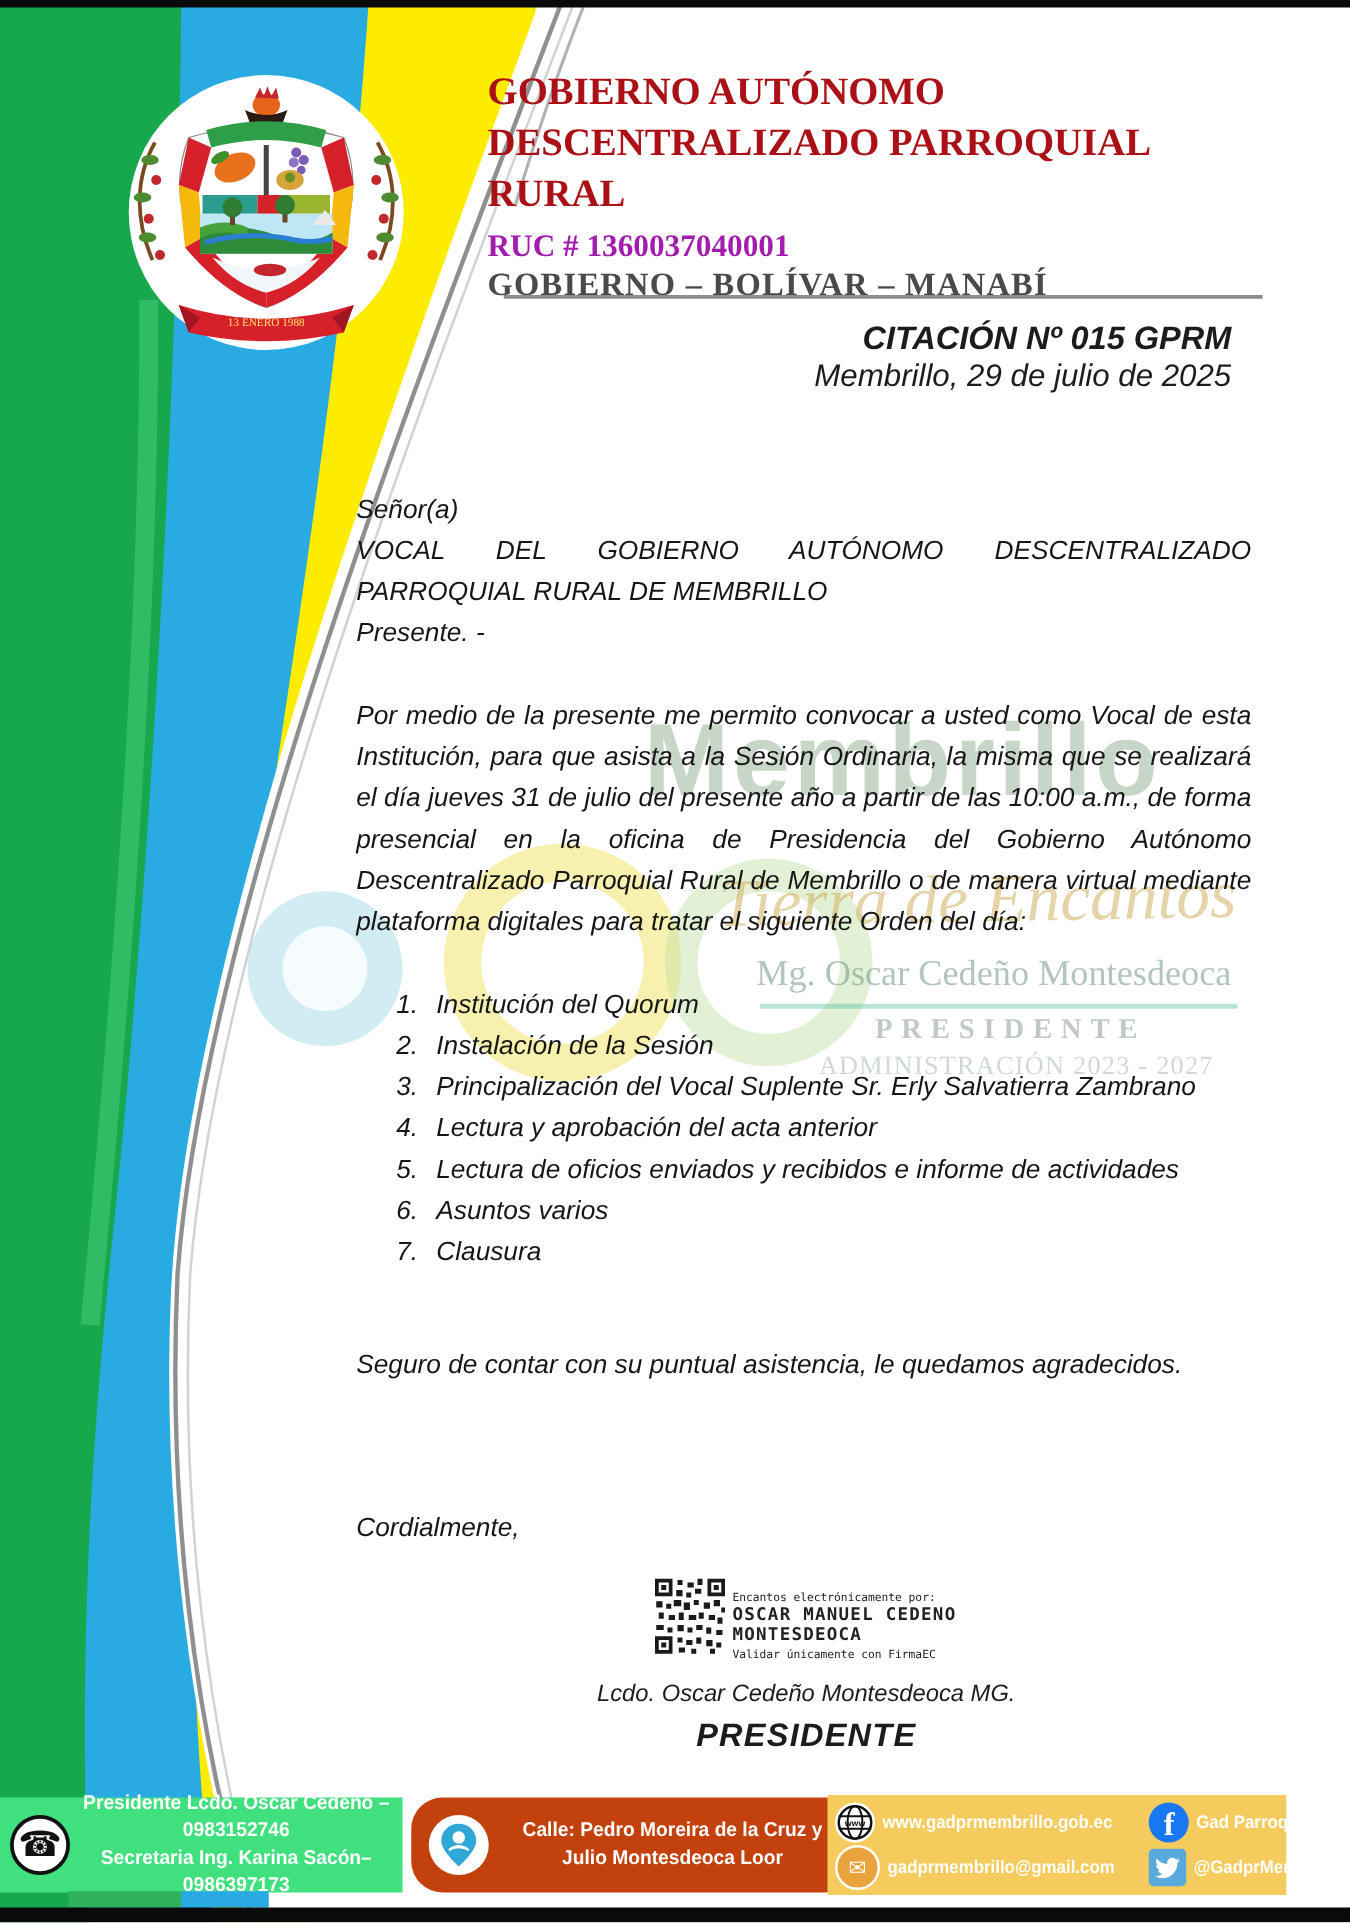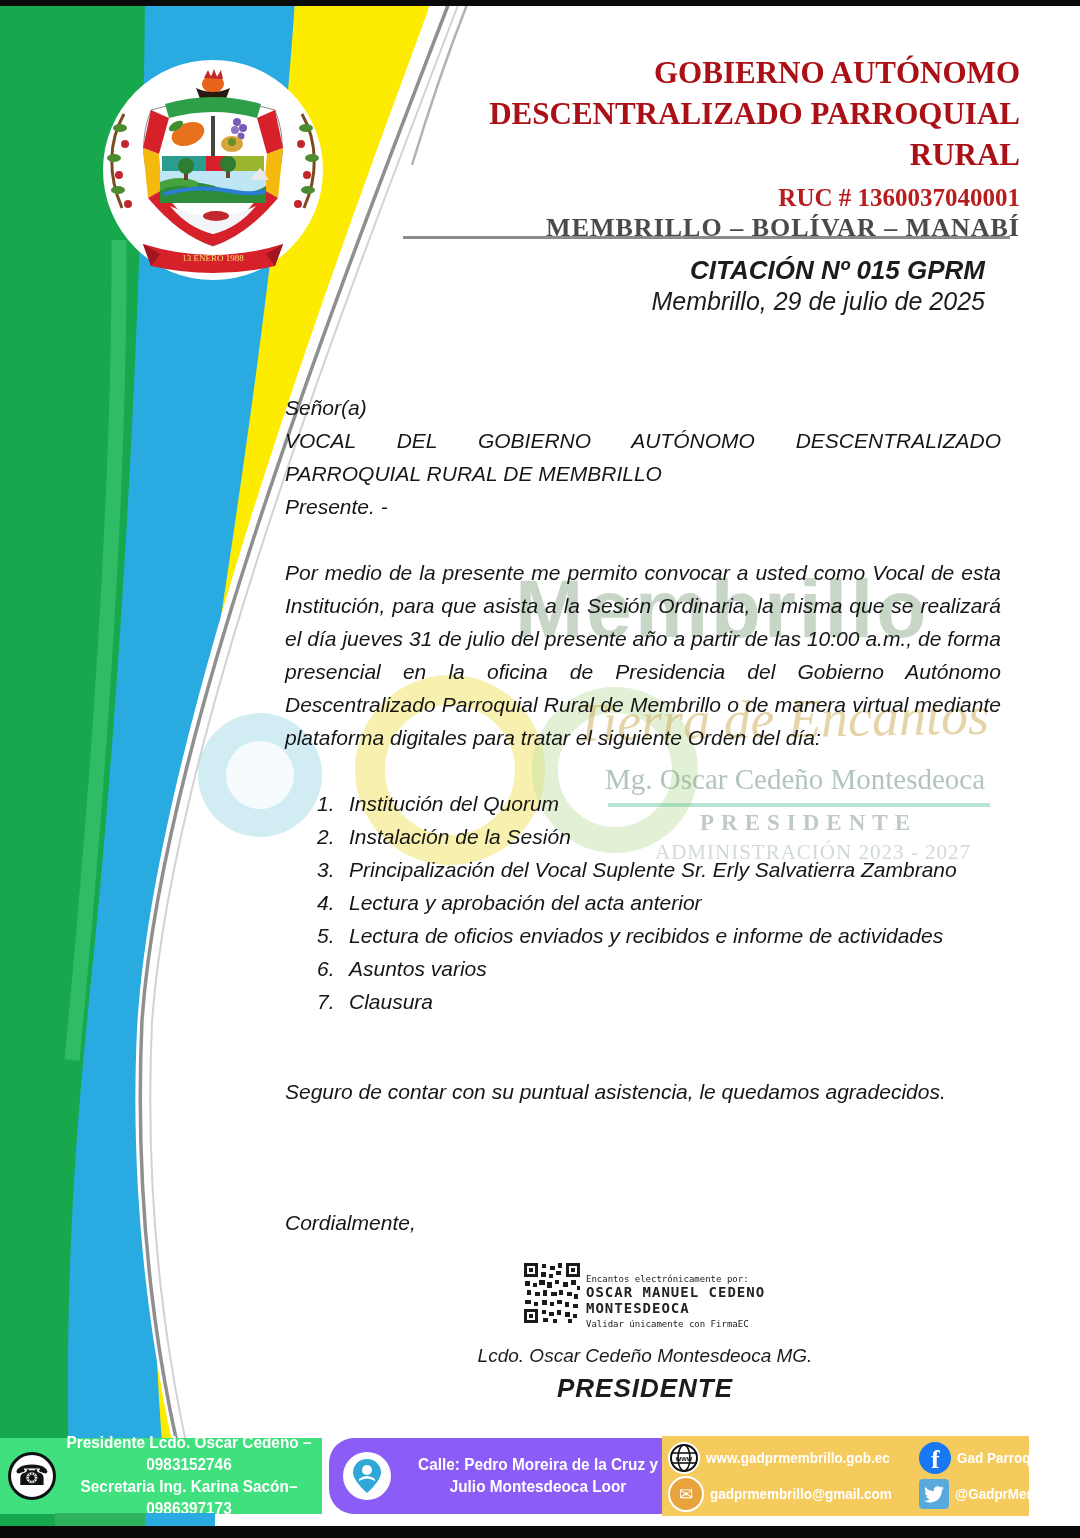--- a/index.html
+++ b/index.html
@@ -6,24 +6,24 @@
   .page{position:relative;width:1080px;height:1538px;background:#ffffff;overflow:hidden;
         font-family:"Liberation Sans",sans-serif;color:#1c1c1c;}
   .abs{position:absolute;}
   svg{display:block;}
 
   
   .edge-top{left:0;top:0;width:1080px;height:6px;background:#0a0a0a;}
   .edge-bottom{left:0;top:1526px;width:1080px;height:12px;background:#0a0a0a;}
 
   
-  .header-block{left:390px;top:52px;width:630px;text-align:right;}
+  .header-block{left:390px;top:52px;width:630px;text-align:left;}
   .title-line{font-family:"Liberation Serif",serif;font-weight:bold;color:#ab1016;
               font-size:31px;line-height:41px;}
-  .ruc-line{font-family:"Liberation Serif",serif;font-weight:bold;color:#b91c1c;
+  .ruc-line{font-family:"Liberation Serif",serif;font-weight:bold;color:#a21caf;
             font-size:25px;line-height:31px;margin-top:7px;}
   .loc-line{font-family:"Liberation Serif",serif;font-weight:bold;color:#4a4a4a;
             font-size:26px;line-height:30px;letter-spacing:1px;}
   .header-rule{left:403px;top:236px;width:607px;height:0;border-top:3px solid #8c8c8c;}
 
   .meta-block{left:560px;top:255px;width:425px;text-align:right;}
   .citation{font-size:26px;font-weight:bold;font-style:italic;line-height:31px;}
   .citydate{font-size:25px;font-style:italic;line-height:30px;}
 
   
@@ -59,21 +59,21 @@
   .stamp-text{margin-left:5px;margin-top:12px;font-family:"DejaVu Sans Mono",monospace;color:#222;}
   .stamp-small{font-size:9px;line-height:10px;}
   .stamp-name{font-size:14px;line-height:16px;font-weight:bold;letter-spacing:1px;}
   .sig-block{left:380px;top:1340px;width:530px;text-align:center;font-style:italic;}
   .sig-name{font-size:19px;line-height:32px;}
   .sig-role{font-size:26px;line-height:32px;font-weight:bold;letter-spacing:1px;}
 
   
   .fbox{top:1438px;height:76px;display:flex;align-items:center;color:#ffffff;}
   .fbox-phone{left:0;width:322px;background:#40e07e;}
-  .fbox-addr{left:329px;width:356px;background:#8b5cf6;border-radius:25px;}
+  .fbox-addr{left:329px;width:356px;background:#c2410c;border-radius:25px;}
   .fbox-net{left:662px;width:367px;background:#f6cb5d;top:1436px;height:80px;}
   .ftext{font-size:16px;line-height:22px;text-align:center;flex:1;
          font-weight:bold;transform:scaleX(0.96);}
   .icon-circ{width:48px;height:48px;border-radius:50%;display:flex;align-items:center;
              justify-content:center;flex:0 0 48px;}
   .phone-circ{background:#fff;border:3px solid #111;margin-left:8px;width:42px;height:42px;flex-basis:42px;}
   .phone-glyph{font-size:28px;color:#111;line-height:1;}
   .pin-circ{background:#fff;margin-left:14px;}
   .net-col{display:flex;flex-direction:column;justify-content:space-between;height:68px;margin-left:6px;}
   .net-row{display:flex;align-items:center;height:32px;}
@@ -184,21 +184,21 @@
   <div class="abs wm wm-slogan">Tierra de Encantos</div>
   <div class="abs wm wm-presname">Mg. Oscar Cedeño Montesdeoca</div>
   <div class="abs wm wm-underline"></div>
   <div class="abs wm wm-presrole">PRESIDENTE</div>
   <div class="abs wm wm-admin">ADMINISTRACIÓN 2023 - 2027</div>
 
   <div class="abs header-block">
     <div class="title-line">GOBIERNO AUTÓNOMO</div>
     <div class="title-line">DESCENTRALIZADO PARROQUIAL RURAL</div>
     <div class="ruc-line">RUC # 1360037040001</div>
-    <div class="loc-line">MEMBRILLO – BOLÍVAR – MANABÍ</div>
+    <div class="loc-line">GOBIERNO – BOLÍVAR – MANABÍ</div>
   </div>
   <div class="abs header-rule"></div>
 
   <div class="abs meta-block">
     <div class="citation">CITACIÓN Nº 015 GPRM</div>
     <div class="citydate">Membrillo, 29 de julio de 2025</div>
   </div>
 
   <div class="abs letter">
     <div>Señor(a)</div>

